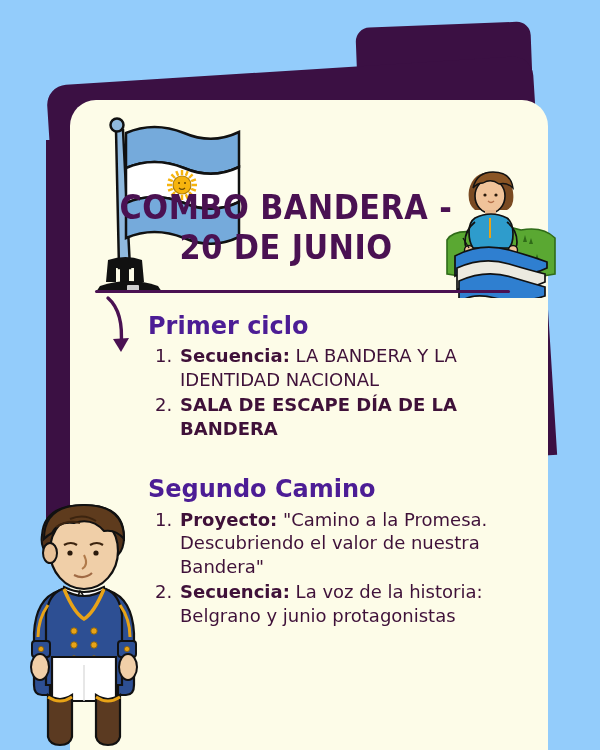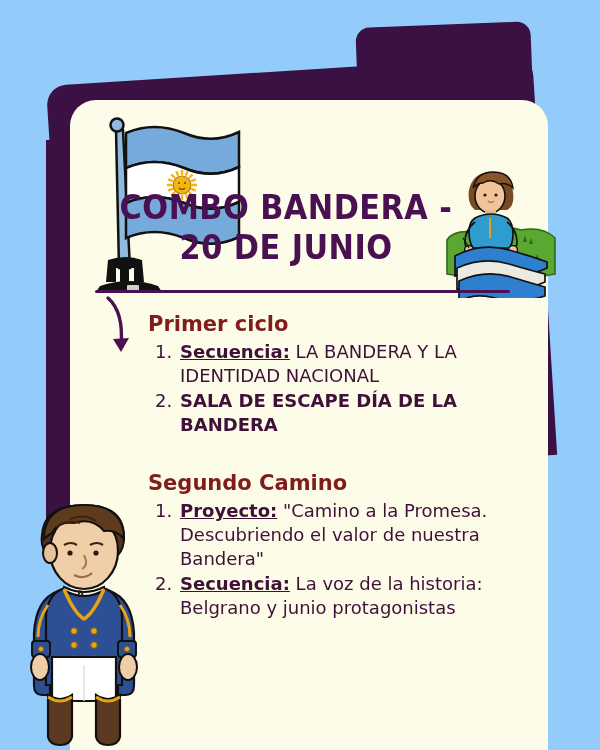--- a/index.html
+++ b/index.html
@@ -129,42 +129,42 @@
   
   .content {
     position: absolute;
     left: 148px;
     top: 310px;
     width: 368px;
     color: #3f1139;
   }
   .section { margin-bottom: 14px; }
   .section-heading {
-    font-size: 21px;
+    font-size: 24px;
     font-weight: bold;
-    color: #7f1d1d;
+    color: #4c1d95;
     margin: 0 0 2px 0;
     line-height: 1.35;
   }
   ol.items {
     margin: 0;
     padding: 0 0 0 30px;
     list-style-position: outside;
   }
   ol.items li {
     font-size: 18px;
     line-height: 1.33;
     color: #3f1139;
     margin: 0 0 1px 0;
     padding-left: 2px;
   }
   ol.items li::marker {
     font-weight: normal;
   }
-  .lead { font-weight: bold; text-decoration: underline; }
+  .lead { font-weight: bold; }
   .allcaps-bold { font-weight: bold; }
 
   .gap-lg { height: 18px; }
 
   
   .belgrano-wrap {
     position: absolute;
     left: 18px;
     top: 495px;
     width: 134px;

